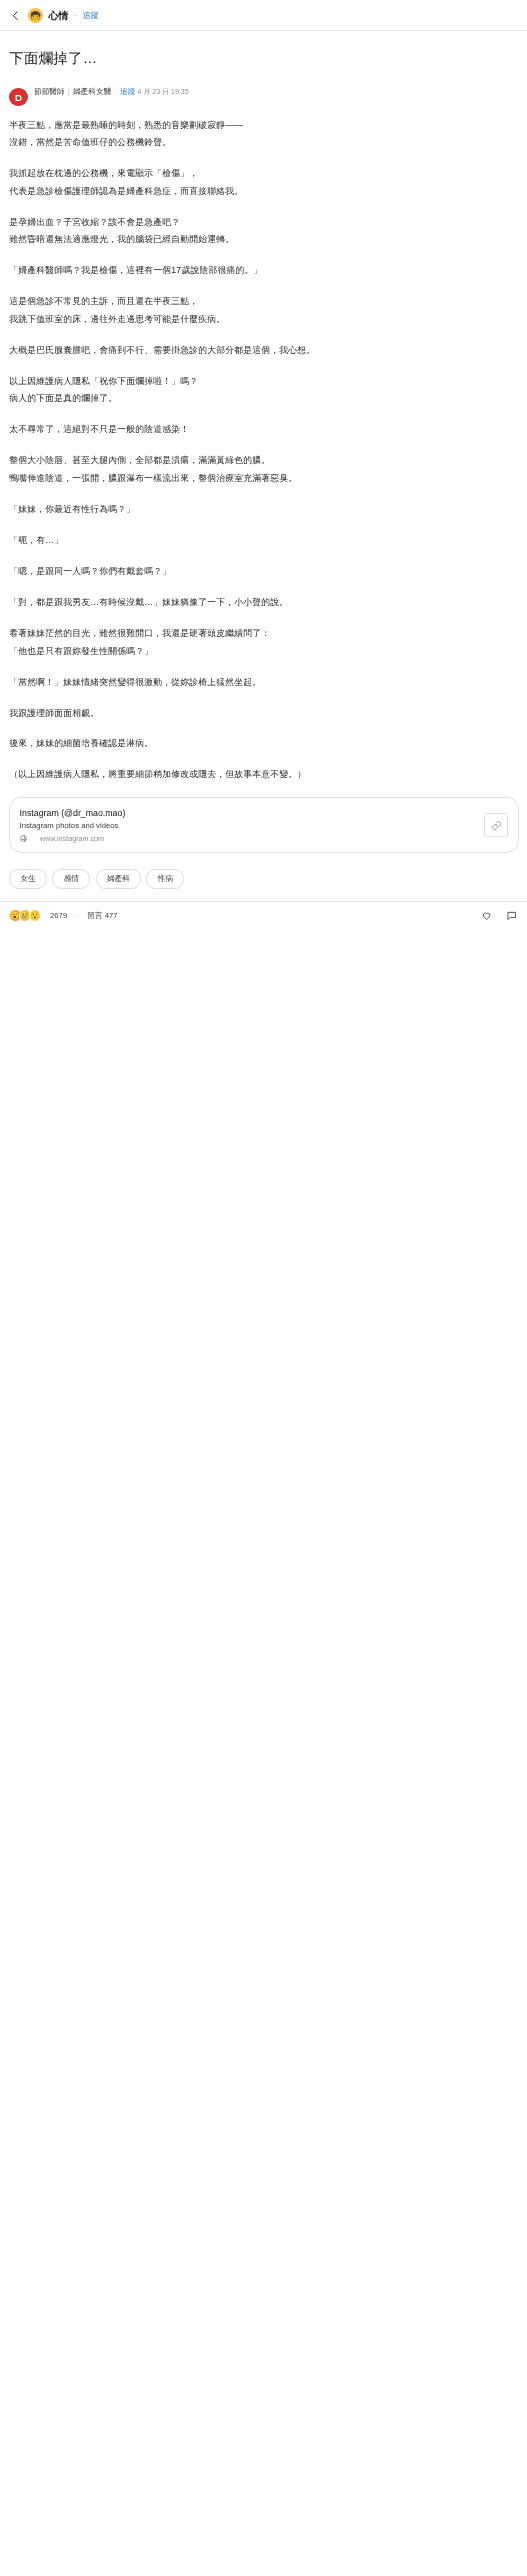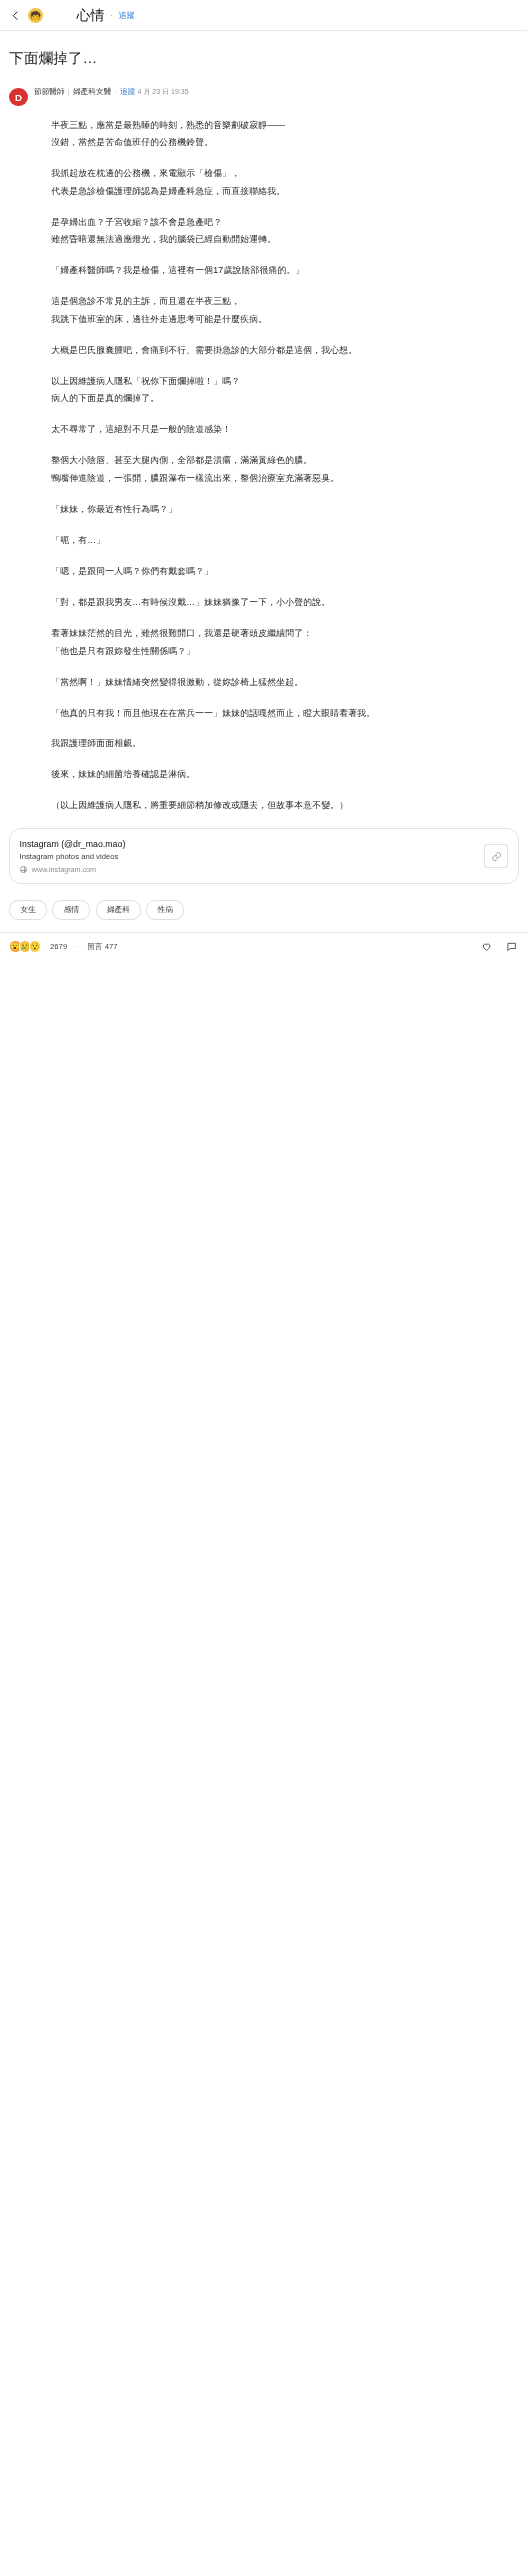--- a/index.html
+++ b/index.html
@@ -32,24 +32,23 @@
   .top-avatar {
     width:15.5px; height:15.5px;
     border-radius:50%;
     background:#f2c14e;
     display:flex; align-items:center; justify-content:center;
     font-size:8.8px;
     flex:0 0 auto;
     overflow:hidden;
   }
   .top-board {
-    font-size:14px;
+    font-size:10px;
     color:#111;
-    font-weight:400;
-    margin-left:28px;
+    font-weight:700;
   }
   .top-dot { color:#9a9a9a; font-size:7.7px; margin:0 0.5px; }
   .top-follow {
     font-size:8.2px;
     color:#2e7ad1;
   }
 
   .divider { height:0.5px; background:#e8e8e8; width:100%; }
 
   
@@ -84,21 +83,21 @@
   .author-line1 {
     display:flex; align-items:center; gap:3.1px;
     font-size:7.7px; color:#333;
   }
   .author-name { color:#333; }
   .sep { color:#c3c3c3; }
   .author-follow { color:#2e7ad1; }
   .author-time { font-size:7px; color:#8e8e8e; }
 
   
-  .content { padding:2.1px 9.3px 0 9.3px;margin-left:42px; }
+  .content { padding:2.1px 9.3px 0 9.3px; }
   .para {
     font-size:8.8px;
     line-height:2.0;
     color:#1c1c1c;
     margin:0 0 13.4px 0;
     letter-spacing:0.2px;
     white-space:pre-wrap;
     word-break:break-word;
   }
 
@@ -109,21 +108,21 @@
     border-radius:12px;
     display:flex;
     align-items:center;
     justify-content:space-between;
     padding:9.3px 9.3px;
     gap:7.2px;
   }
   .link-card-text { display:flex; flex-direction:column; gap:3.6px; min-width:0; }
   .lc-title { font-size:8.8px; color:#111; }
   .lc-desc { font-size:7.7px; color:#3a3a3a; }
-  .lc-url { font-size:7.2px; color:#8e8e8e; display:flex; align-items:center; gap:5px; }
+  .lc-url { font-size:7.2px; color:#8e8e8e; display:flex; align-items:center; gap:13px; }
   .lc-globe {
     width:7.2px;height:7.2px;border-radius:50%;
     border:0.5px solid #9b9b9b;
     position:relative;
     flex:0 0 auto;
   }
   .lc-globe:before{
     content:"";position:absolute;left:0;top:3.1px;width:6.2px;height:0.5px;background:#9b9b9b;
   }
   .lc-globe:after{
@@ -242,21 +241,20 @@
     <p class="para">太不尋常了，這絕對不只是一般的陰道感染！</p>
     <p class="para">整個大小陰唇、甚至大腿內側，全部都是潰瘍，滿滿黃綠色的膿。
 鴨嘴伸進陰道，一張開，膿跟瀑布一樣流出來，整個治療室充滿著惡臭。</p>
     <p class="para">「妹妹，你最近有性行為嗎？」</p>
     <p class="para">「呃，有…」</p>
     <p class="para">「嗯，是跟同一人嗎？你們有戴套嗎？」</p>
     <p class="para">「對，都是跟我男友…有時候沒戴…」妹妹猶豫了一下，小小聲的說。</p>
     <p class="para">看著妹妹茫然的目光，雖然很難開口，我還是硬著頭皮繼續問了：
 「他也是只有跟妳發生性關係嗎？」</p>
     <p class="para">「當然啊！」妹妹情緒突然變得很激動，從妳診椅上猛然坐起。</p>
-    <p class="para">「他真的只有我！而且他現在在當兵一一」妹妹的話嘎然而止，瞪大眼睛看著我。</p>
     <p class="para">我跟護理師面面相覷。</p>
     <p class="para">後來，妹妹的細菌培養確認是淋病。</p>
     <p class="para">（以上因維護病人隱私，將重要細節稍加修改或隱去，但故事本意不變。）</p>
   </div>
 
   <div class="link-card">
     <div class="link-card-text">
       <div class="lc-title">Instagram (@dr_mao.mao)</div>
       <div class="lc-desc">Instagram photos and videos</div>
       <div class="lc-url">

